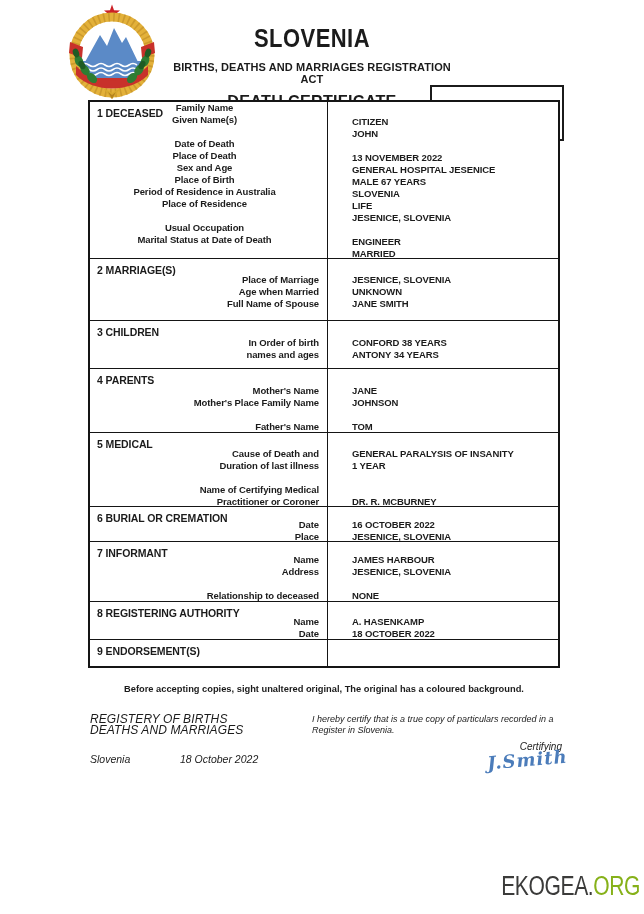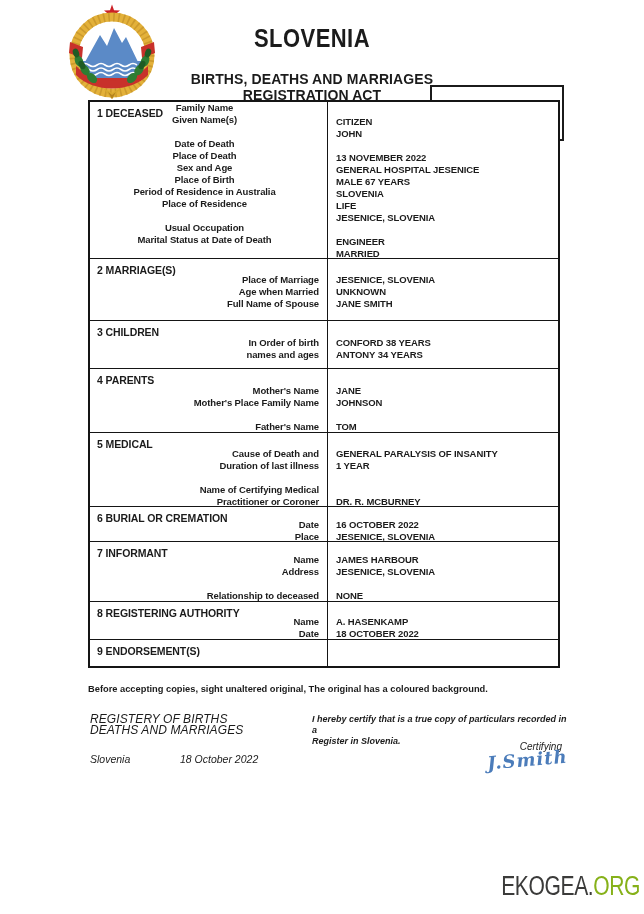--- a/index.html
+++ b/index.html
@@ -3,41 +3,41 @@
 <meta charset="utf-8">
 <style>
   html,body{margin:0;padding:0;background:#ffffff;}
   body{width:644px;height:914px;font-family:"Liberation Sans",sans-serif;color:#1b1b1b;}
   .page{position:relative;width:644px;height:914px;background:#fff;overflow:hidden;}
 
   
   .emblem{position:absolute;left:63px;top:4px;}
   .title-block{position:absolute;left:166px;top:24px;width:292px;text-align:center;}
   .country{font-size:25px;font-weight:bold;letter-spacing:.5px;transform:scaleX(.88);transform-origin:50% 50%;}
-  .act{font-size:14px;font-weight:bold;margin-top:18px;letter-spacing:.1px;}
+  .act{font-size:11px;font-weight:bold;margin-top:8px;letter-spacing:.1px;}
   .doc-title{font-size:17px;font-weight:bold;margin-top:7px;letter-spacing:.3px;transform:scaleX(.95);transform-origin:50% 50%;}
   .reg-box{position:absolute;left:430px;top:37px;width:134px;height:56px;border:2px solid #1b1b1b;box-sizing:border-box;text-align:center;margin-top:48px;}
   .reg-label{font-size:8px;font-weight:bold;margin-top:11px;letter-spacing:.2px;}
   .reg-number{font-size:13px;font-weight:bold;margin-top:8px;letter-spacing:.6px;text-decoration:underline;}
 
   
   .cert-table{position:absolute;left:88px;top:100px;width:472px;border:2px solid #151515;box-sizing:border-box;background:#fff;}
   .section{display:flex;box-sizing:border-box;overflow:hidden;}
   .section + .section{border-top:1.5px solid #151515;}
   .sec-left{width:237px;position:relative;box-sizing:border-box;flex:none;}
   .sec-title{position:absolute;left:7px;top:5px;font-size:10.5px;font-weight:bold;letter-spacing:-.1px;white-space:nowrap;}
   .labels{text-align:right;padding-right:8px;}
-  .sec-right{flex:1;border-left:1.5px solid #151515;box-sizing:border-box;}
+  .sec-right{flex:1;border-left:1.5px solid #151515;box-sizing:border-box;padding-left:16px;}
   .values{padding-left:8px;}
   .line{font-size:9.5px;font-weight:bold;line-height:12px;letter-spacing:-.1px;white-space:pre;}
 
   
-  .notice{position:absolute;left:88px;top:684px;width:472px;font-size:9.3px;font-weight:bold;}
+  .notice{position:absolute;left:88px;top:684px;width:472px;text-align:center;font-size:9.3px;font-weight:bold;}
   .registry{position:absolute;left:90px;top:714px;font-size:12px;font-style:italic;font-weight:500;line-height:11px;letter-spacing:.1px;}
-  .certify{position:absolute;left:312px;top:714px;width:256px;font-size:9px;font-style:italic;font-weight:700;line-height:11px;}
+  .certify{position:absolute;left:312px;top:714px;width:256px;font-size:9px;font-style:italic;font-weight:400;line-height:11px;}
   .registrar{position:absolute;left:442px;top:741px;width:120px;text-align:right;font-size:10px;font-style:italic;font-weight:500;}
   .place{position:absolute;left:90px;top:753px;font-size:10.5px;font-style:italic;font-weight:500;}
   .cert-date{position:absolute;left:180px;top:753px;font-size:10.5px;font-style:italic;font-weight:500;}
   .signature{position:absolute;left:487px;top:749px;font-family:"DejaVu Serif",serif;font-style:italic;font-size:18px;font-weight:bold;color:#4b7cba;transform:rotate(-5deg);letter-spacing:1px;}
 
   
   .branding{position:absolute;right:4px;top:871px;font-size:27px;white-space:nowrap;transform:scaleX(.78);transform-origin:100% 50%;letter-spacing:-.5px;}
   .brand-name{color:#3b3b3a;}
   .brand-dot{color:#3b3b3a;}
   .brand-tld{color:#86b119;}

